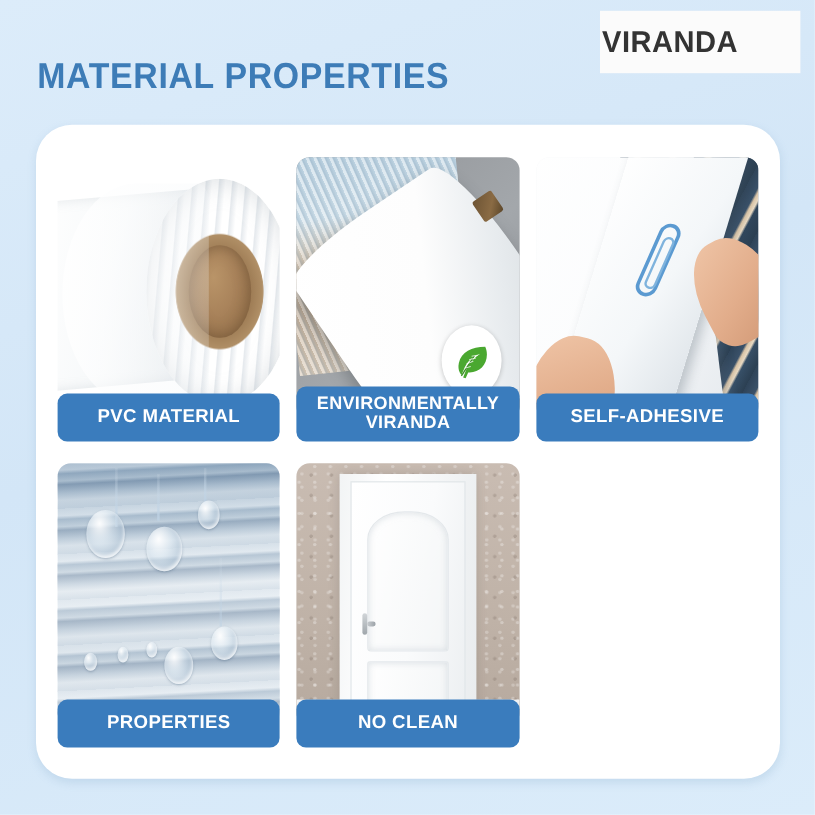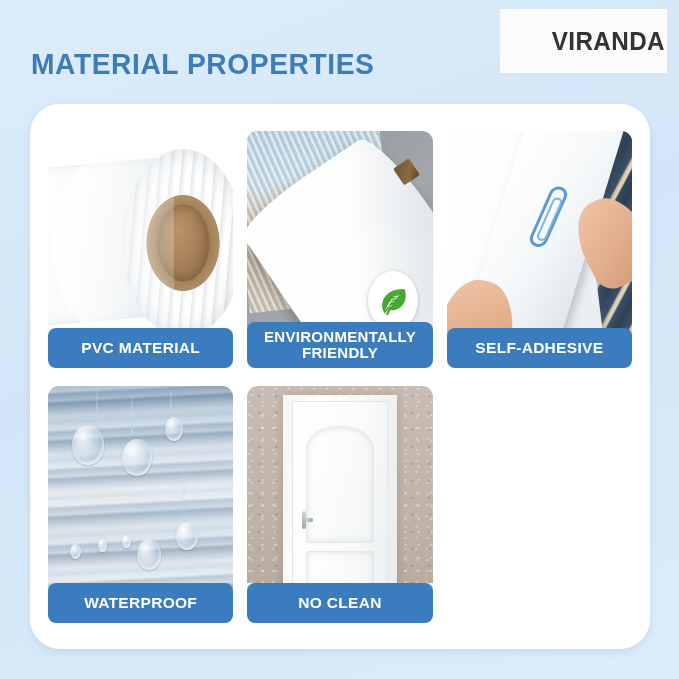--- a/index.html
+++ b/index.html
@@ -36,25 +36,25 @@
     transform: scaleX(0.94);
     transform-origin: left center;
     white-space: nowrap;
   }
 
   .brand-badge {
     position: absolute;
     right: 12px;
     top: 9px;
     width: 167px;
-    height: 64px;
+    height: 52px;
     background: #fbfbfb;
     display: flex;
     align-items: center;
-    justify-content: flex-end;
+    justify-content: flex-start;
   }
 
   .brand-badge-text {
     font-size: 25px;
     font-weight: bold;
     color: #333333;
     letter-spacing: 0.4px;
     transform: scaleX(0.97);
   }
 
@@ -471,21 +471,21 @@
         <div class="eco-roll"></div>
         <div class="eco-roll-tip"></div>
         <div class="eco-badge">
           <svg viewBox="0 0 48 48" aria-hidden="true">
             <path d="M40 7C24 7 12 13 9 26c-2 9 3 14 3 14l4-9c3-7 10-13 18-16-7 5-13 11-16 18l-4 10 3 1 3-7c12 1 22-8 22-21 0-4-1-7-2-9z" fill="#4aa830"></path>
             <path d="M12 41 L27 18" stroke="#3d8f28" stroke-width="1.6" fill="none"></path>
             <path d="M18 27 L26 24 M21 22 L29 20 M24 18 L31 17 M16 32 L23 30" stroke="#ffffff" stroke-width="1.2" fill="none" opacity="0.75"></path>
           </svg>
         </div>
       </div>
-      <div class="card-label two-line">ENVIRONMENTALLY FRIENDLY</div>
+      <div class="card-label two-line">ENVIRONMENTALLY VIRANDA</div>
     </div>
 
     <div class="card">
       <div class="card-image img-adhesive">
         <div class="adh-marble"></div>
         <div class="adh-backing"></div>
         <div class="adh-peel">
           <div class="adh-clip"></div>
         </div>
         <div class="hand adh-hand-left"></div>
@@ -502,21 +502,21 @@
         <div class="drop" style="left:13%; top:18%; width:17%; height:18%;"></div>
         <div class="drop" style="left:40%; top:24%; width:16%; height:17%;"></div>
         <div class="drop" style="left:63%; top:14%; width:10%; height:11%;"></div>
         <div class="drop" style="left:48%; top:70%; width:13%; height:14%;"></div>
         <div class="drop" style="left:69%; top:62%; width:12%; height:13%;"></div>
         <div class="drop" style="left:12%; top:72%; width:6%;  height:7%;"></div>
         <div class="drop" style="left:27%; top:70%; width:5%;  height:6%;"></div>
         <div class="drop" style="left:40%; top:68%; width:5%;  height:6%;"></div>
         <div class="drip" style="left:73%; top:36%; height:26%; opacity:.6;"></div>
       </div>
-      <div class="card-label">WATERPROOF</div>
+      <div class="card-label">PROPERTIES</div>
     </div>
 
 
     <div class="card">
       <div class="card-image img-door">
         <div class="skirting"></div>
         <div class="floor-strip"></div>
         <div class="door-frame">
           <div class="door-slab">
             <div class="door-panel top"></div>

